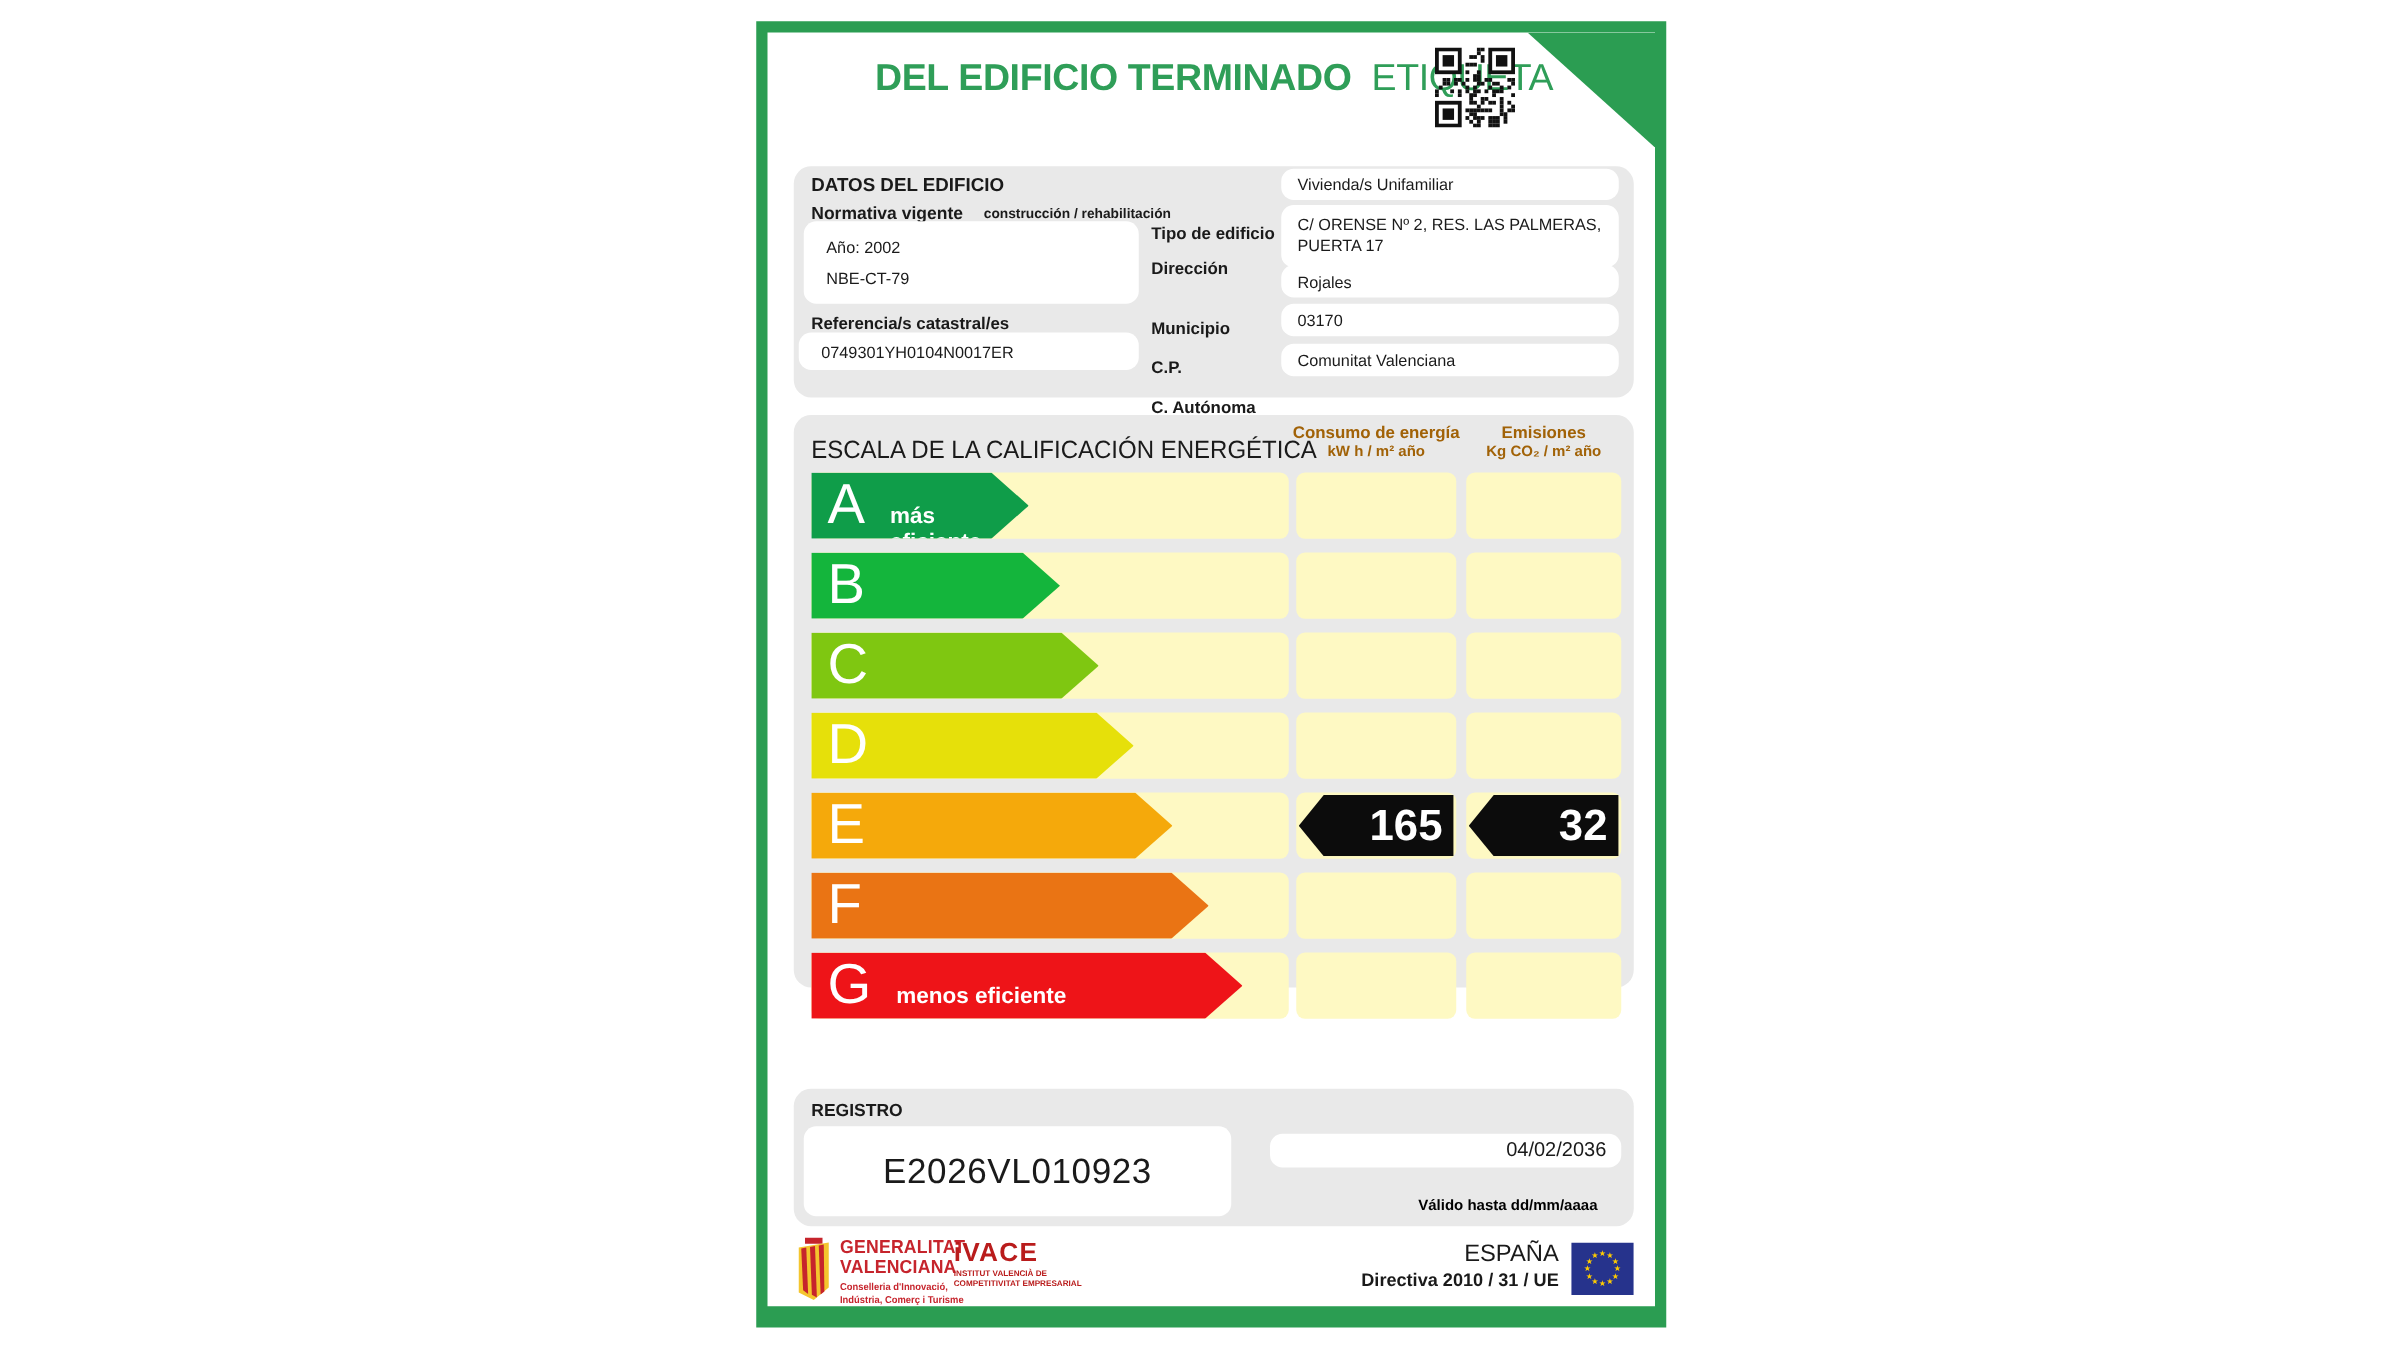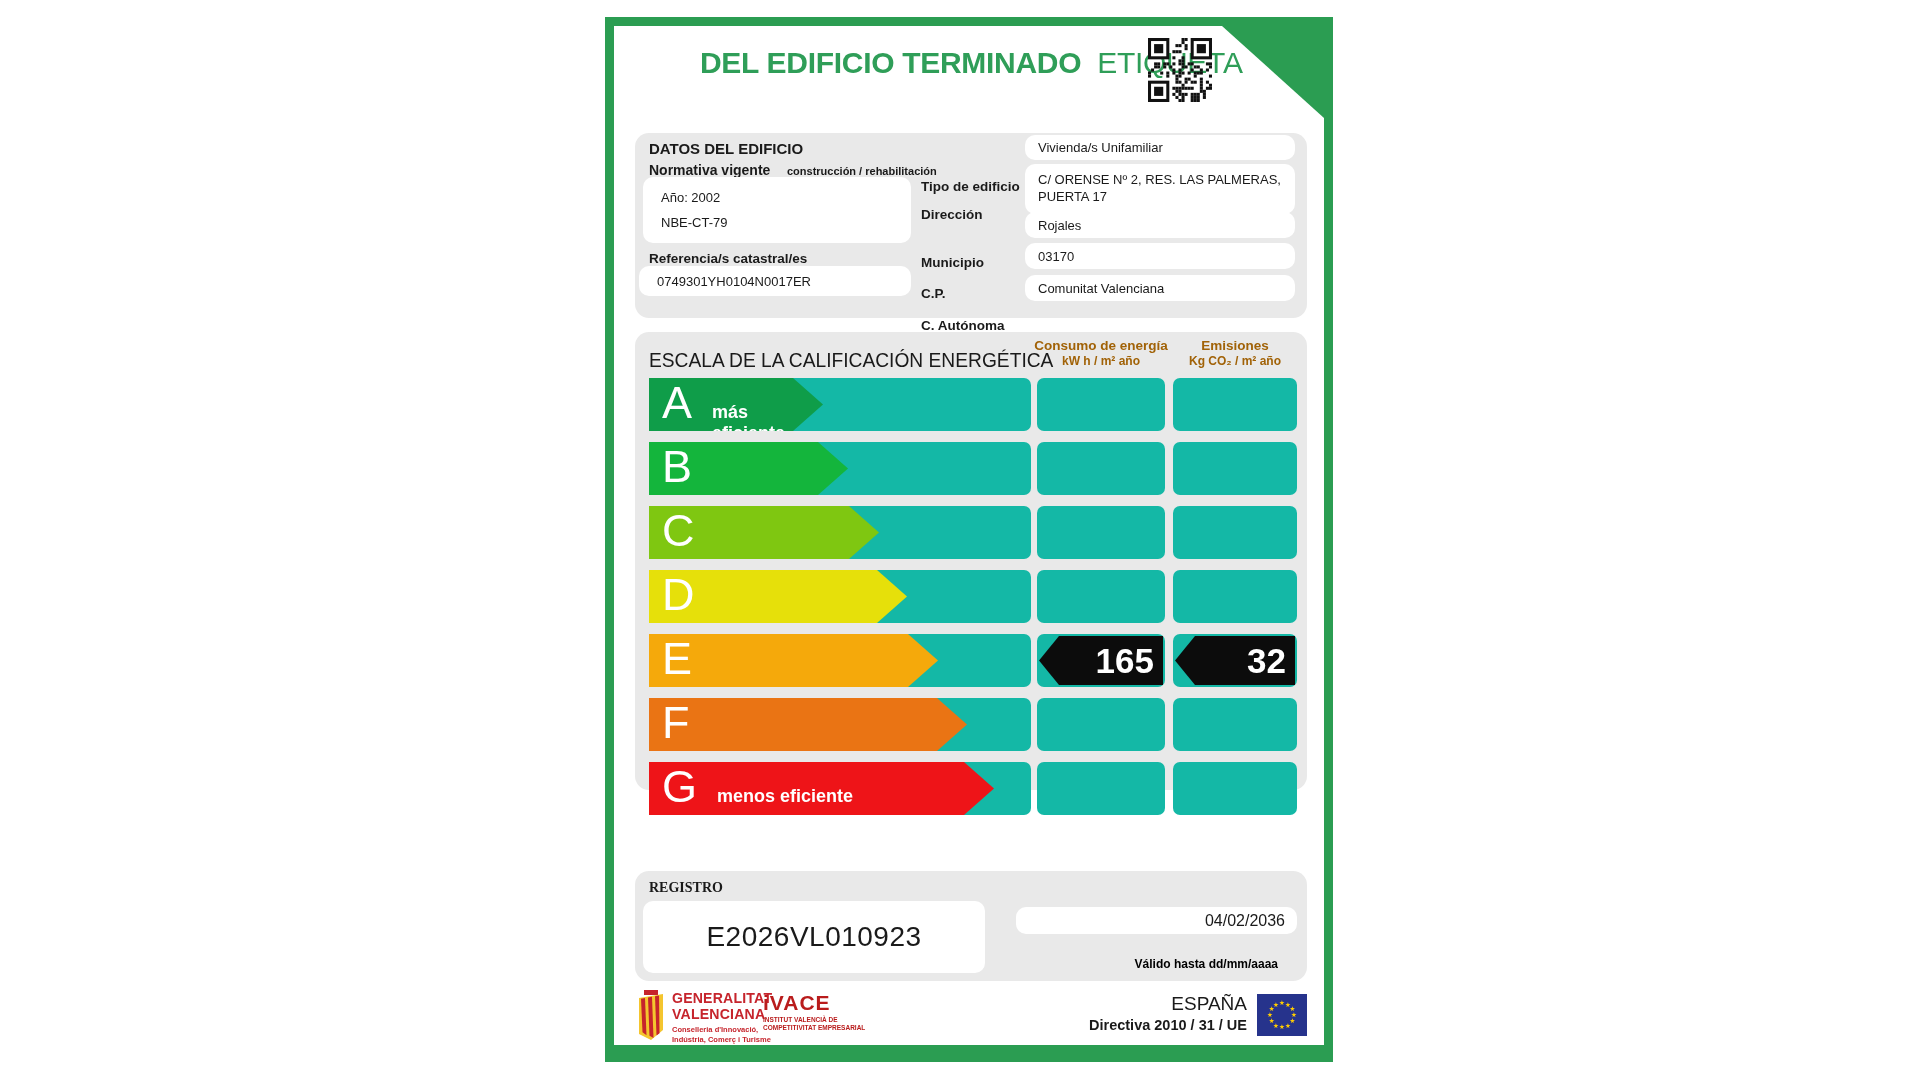--- a/index.html
+++ b/index.html
@@ -39,37 +39,37 @@
   .fld-box { left:390px; width:270px; padding:0 13px; display:flex; align-items:center; }
   .fld-box.multi { align-items:flex-start; padding-top:7px; line-height:17px; }
 
   
   .escala-title { position:absolute; left:14px; top:17px; font-size:20px; color:#1a1a1a;
                   transform:scaleX(.96); transform-origin:left; white-space:nowrap; }
   .col-head { position:absolute; text-align:center; font-weight:bold; color:#a16207; }
   .col-head .t { font-size:13.5px; line-height:16px; }
   .col-head .u { font-size:12px; line-height:15px; }
   .scale-row { position:absolute; left:0; width:672px; height:53px; }
-  .cell { position:absolute; top:0; height:53px; background:#14b8a6; border-radius:7px; }
+  .cell { position:absolute; top:0; height:53px; background:#fef9c3; border-radius:7px; }
   .cell.letters { left:14px; width:382px; }
   .cell.consumo { left:402px; width:128px; }
   .cell.emisiones { left:538px; width:124px; }
   .arrow { position:absolute; left:14px; top:0; height:53px; color:#fff;
            clip-path:polygon(0 0, calc(100% - 30px) 0, 100% 50%, calc(100% - 30px) 100%, 0 100%);
            display:flex; align-items:baseline; padding-left:13px; }
   .arrow .letter { font-size:45px; line-height:50px; font-weight:normal; }
   .arrow .qualifier { font-size:18px; font-weight:bold; margin-left:20px; }
   .indicator { position:absolute; top:2px; height:49px; background:#0c0c0c; color:#fff;
                clip-path:polygon(20px 0,100% 0,100% 100%,20px 100%,0 50%);
                font-size:35px; font-weight:bold; line-height:49px; text-align:right; padding-right:9px; }
   .indicator.c1 { left:2px; width:124px; }
   .indicator.c2 { left:2px; width:120px; }
 
   
-  .registro-label { position:absolute; left:14px; top:9px; font-size:14px;font-family:Liberation Serif, serif; }
+  .registro-label { position:absolute; left:14px; top:9px; font-size:14px; }
   .box-regnum { left:8px; top:30px; width:342px; height:72px; display:flex; align-items:center; justify-content:center;
                 font-size:28px; letter-spacing:.5px; }
   .box-date { left:381px; top:36px; width:281px; height:27px; display:flex; align-items:center; justify-content:flex-end;
               padding-right:12px; font-size:16px; }
   .valido { position:absolute; left:381px; top:86px; width:262px; text-align:right; font-size:12px; font-weight:bold; }
 
   
   .footer { position:absolute; left:21px; top:964px; width:672px; height:54px; }
   .gva { position:absolute; left:2px; top:0; display:flex; }
   .gva-text { margin-left:7px; color:#C6242C; }

